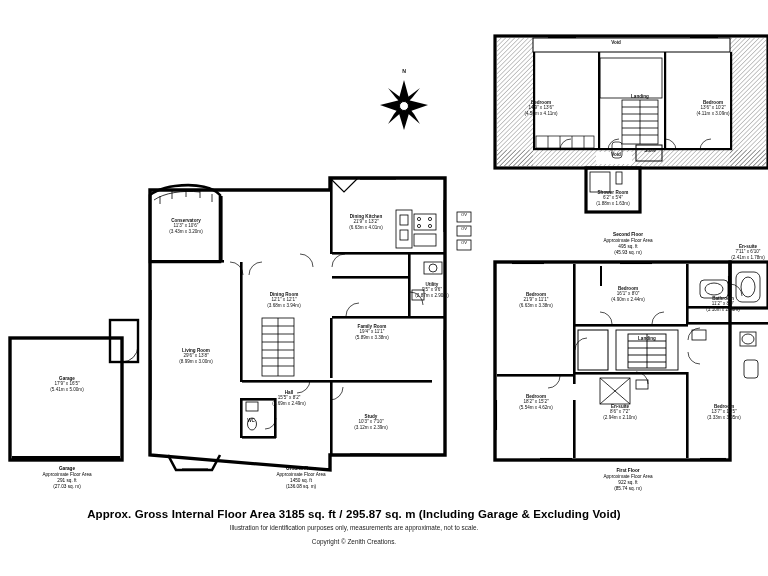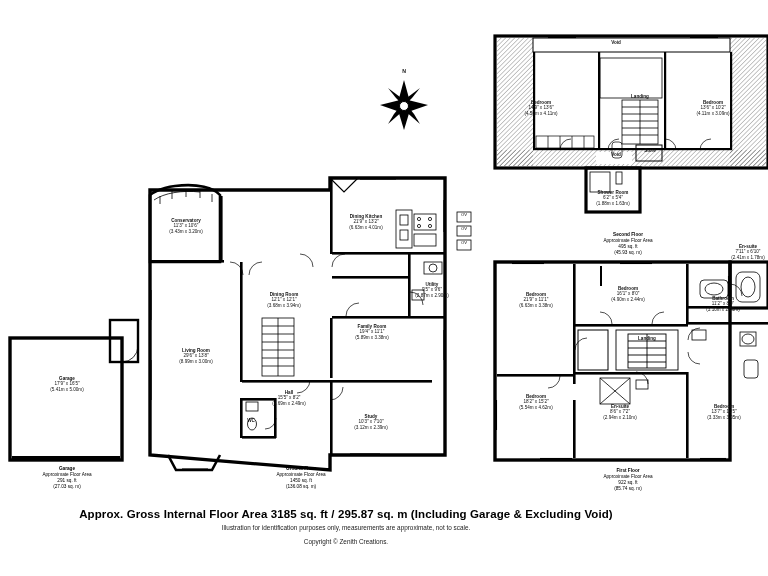--- a/index.html
+++ b/index.html
@@ -5,21 +5,21 @@
   html,body{margin:0;padding:0;background:#ffffff;}
   body{width:768px;height:576px;font-family:"Liberation Sans",sans-serif;color:#000;overflow:hidden;position:relative;}
   #sheet{position:absolute;left:0;top:0;width:768px;height:576px;}
 
   .lbl{position:absolute;text-align:center;line-height:1.18;color:#111;}
   .lbl .nm{font-weight:bold;}
   .lbl .d1,.lbl .d2{white-space:nowrap;}
   .t5{font-size:4.6px;}
   .t6{font-size:5.2px;}
 
-  .caption{position:absolute;left:4px;width:684px;text-align:center;}
+  .caption{position:absolute;left:12px;width:684px;text-align:center;}
   .cap-main{font-size:11.5px;font-weight:bold;top:508px;letter-spacing:0.1px;}
   .cap-sub{font-size:6.4px;top:524px;color:#222;}
   .cap-copy{font-size:6.4px;top:538px;color:#222;}
 
   .blockinfo{position:absolute;text-align:center;line-height:1.25;font-size:4.7px;}
   .blockinfo .b1{font-weight:bold;}
 
   .svgwrap{position:absolute;left:0;top:0;width:768px;height:576px;}
   svg{display:block;}
 </style>

